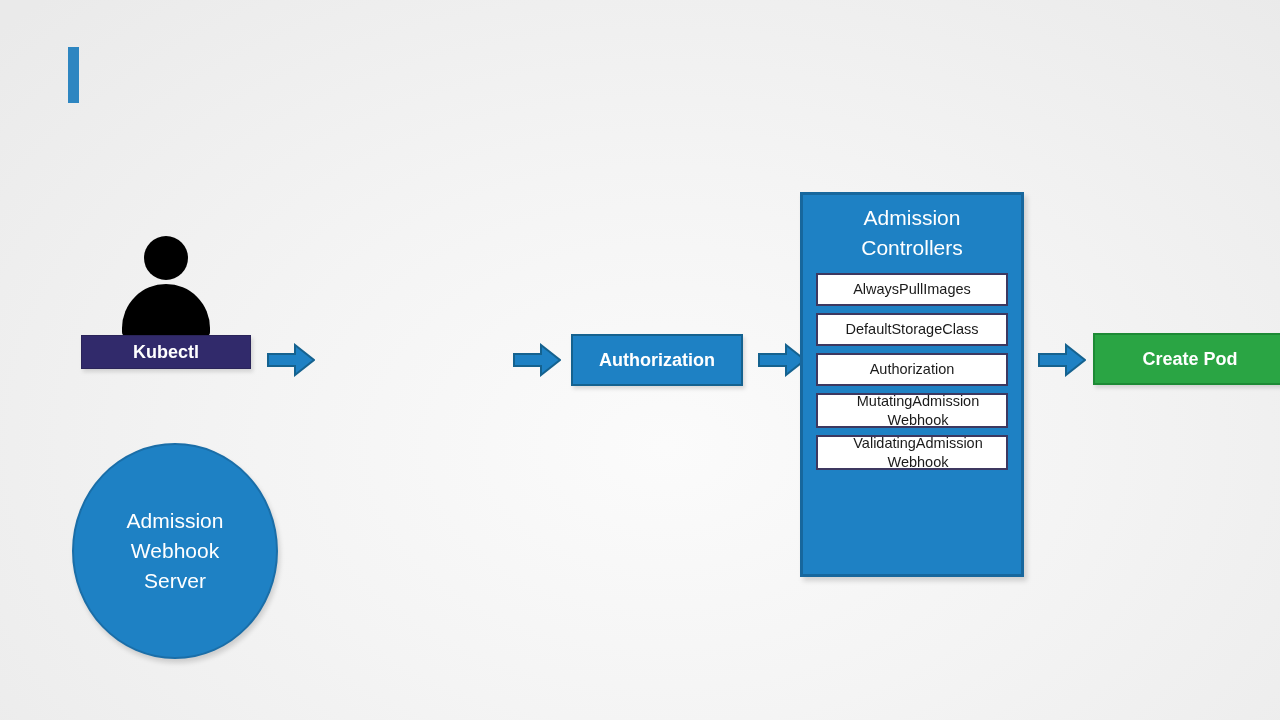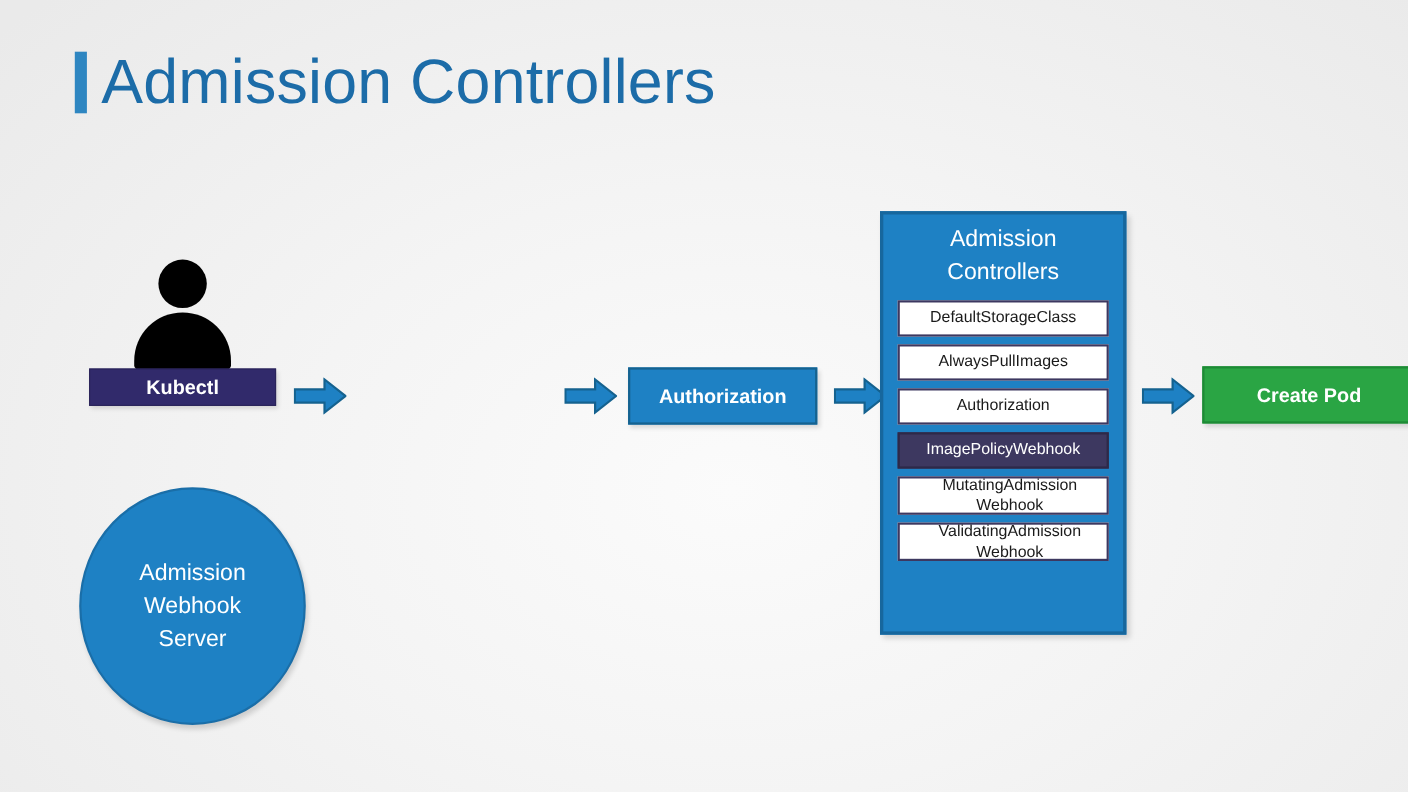--- a/index.html
+++ b/index.html
@@ -210,21 +210,20 @@
   #arrow-3 { left: 758px; top: 343px; }
   #arrow-4 { left: 1038px; top: 343px; }
 </style>
 </head>
 <body>
 
 <div id="slide">
 
   <div id="title-row">
     <div id="title-accent"></div>
-    <div id="title-text">Admission Controllers</div>
   </div>
 
   <div id="person-icon">
     <div id="person-head"></div>
     <div id="person-body"></div>
   </div>
 
   <div class="flow-box" id="kubectl-box">
     <span>Kubectl</span>
   </div>
@@ -252,30 +251,27 @@
     </svg>
   </div>
 
   <div id="ac-panel">
     <div id="ac-panel-title">
       <div>Admission</div>
       <div>Controllers</div>
     </div>
     <div id="ac-list">
       <div class="ac-item">
+        <span>AlwaysPullImages</span>
+      </div>
+      <div class="ac-item">
         <span>DefaultStorageClass</span>
-      </div>
-      <div class="ac-item">
-        <span>AlwaysPullImages</span>
       </div>
       <div class="ac-item">
         <span>Authorization</span>
-      </div>
-      <div class="ac-item highlight">
-        <span>ImagePolicyWebhook</span>
       </div>
       <div class="ac-item two-line">
         <span>
           <span>MutatingAdmission</span><br>
           <span>Webhook</span>
         </span>
       </div>
       <div class="ac-item two-line">
         <span>
           <span>ValidatingAdmission</span><br>

